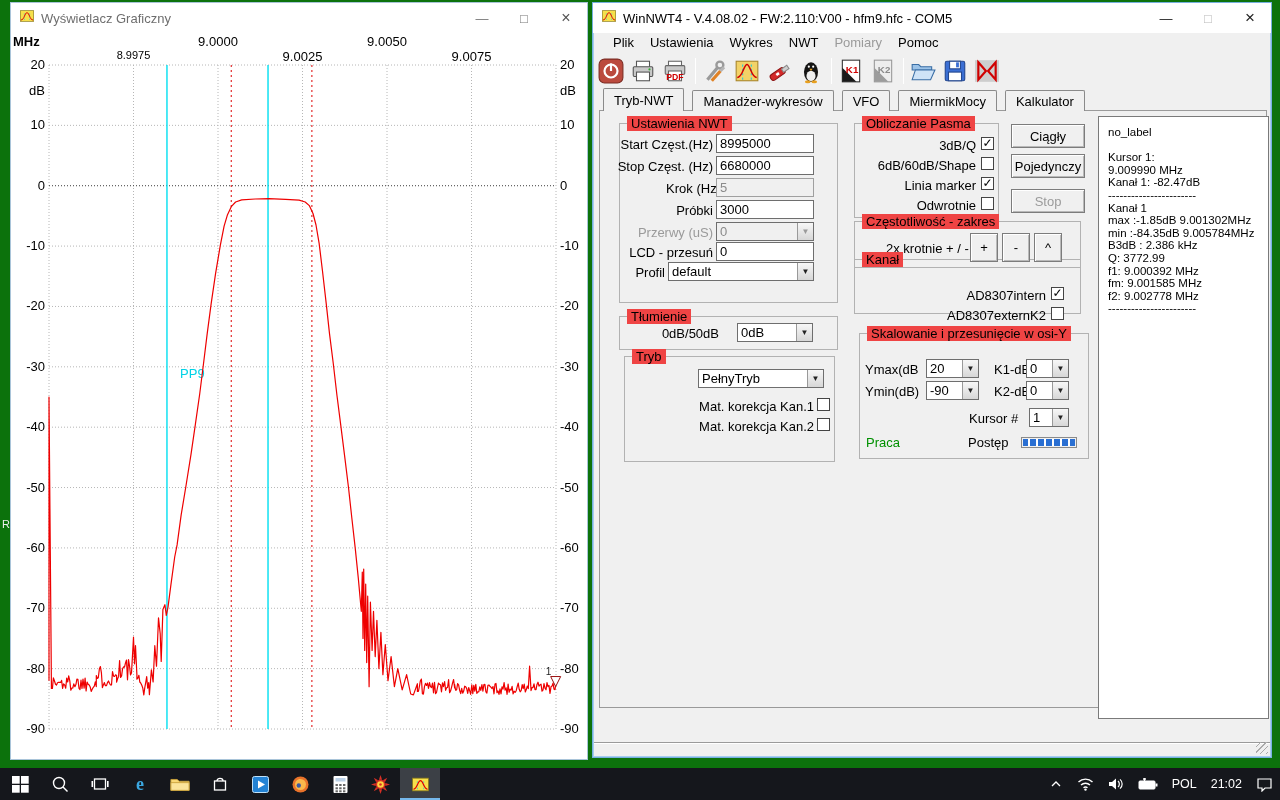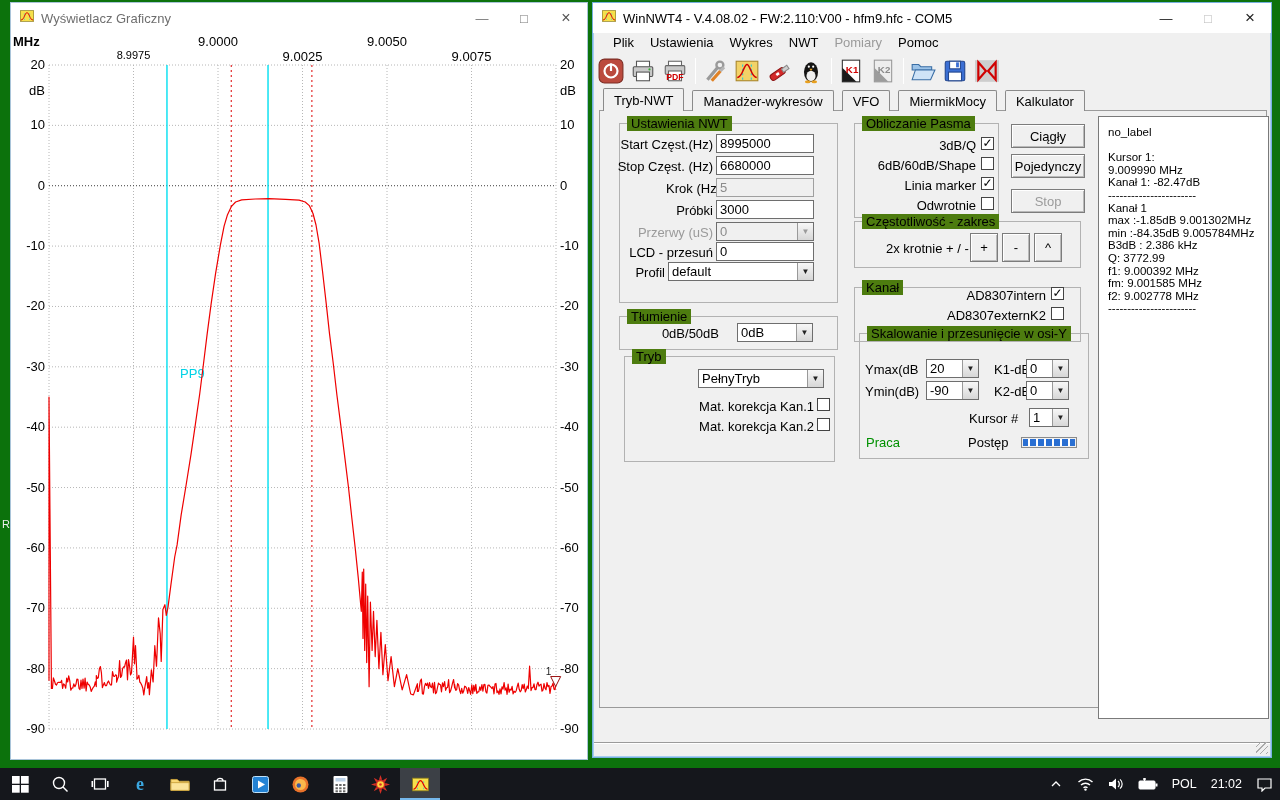--- a/index.html
+++ b/index.html
@@ -26,21 +26,21 @@
          display:flex;align-items:center;justify-content:center;font-size:8px;color:#222;}
   .combo.dis{background:#f0f0f0;}
   .combo.dis .cval{color:#8a8a8a;}
   .cb{position:absolute;width:13px;height:13px;background:#fff;border:1px solid #444;
       font-size:12px;line-height:11px;text-align:center;color:#000;}
   .btn{position:absolute;background:#f0f0f0;border:1px solid #7c7c7c;
        box-shadow:inset 1px 1px 0 #fff, inset -1px -1px 0 #b9b9b9;
        font-size:13px;display:flex;align-items:center;justify-content:center;}
   .btn.dis{color:#9b9b9b;}
   .groupbox{position:absolute;border:1px solid #b2b2b2;}
-  .groupbox .glabel{position:absolute;top:-8px;left:7px;background:#4d7c0f;padding:0 4px;
+  .groupbox .glabel{position:absolute;top:-8px;left:7px;background:#ef4444;padding:0 4px;
        font-size:13px;line-height:15px;white-space:nowrap;}
   .menu-item{font-size:13px;padding:2px 8px;}
   .menu-item.dis{color:#9a9a9a;}
   .toolbtn{width:30px;height:30px;display:flex;align-items:center;justify-content:center;margin:0 1px;}
   .toolsep{width:8px;height:26px;display:flex;justify-content:center;}
   .toolsep i{display:block;width:1px;height:100%;background:#bbb;border-right:1px solid #fff;}
   .tab{height:21px;display:inline-flex;align-items:center;padding:0 10px;font-size:13px;
        border:1px solid #8a8a8a;border-bottom:none;border-radius:2px 2px 0 0;background:#f0f0f0;
        margin-right:8px;}
   .tab.active{height:23px;position:relative;z-index:3;background:#f0f0f0;}
@@ -343,21 +343,21 @@
     <div class="btn" style="left:418px;top:121px;width:74px;height:24px;z-index:2;">Ciągły</div>
     <div class="btn" style="left:418px;top:151px;width:74px;height:24px;z-index:2;">Pojedynczy</div>
     <div class="btn dis" style="left:418px;top:186px;width:74px;height:24px;z-index:2;">Stop</div>
 
     <div class="groupbox" style="left:261px;top:218px;width:227px;height:47px;z-index:2;">
       <span class="glabel">Częstotliwość - zakres</span>
     </div>
     <div class="lbl" style="left:293px;top:238px;z-index:2;">2x krotnie + / -</div>
     <div id="freq-range-buttons"></div>
 
-    <div class="groupbox" style="left:261px;top:284px;width:227px;height:55px;z-index:2;">
+    <div class="groupbox" style="left:261px;top:256px;width:227px;height:55px;z-index:2;">
       <span class="glabel">Kanał</span>
     </div>
     <div id="kanal-rows"></div>
 
     <div class="groupbox" style="left:266px;top:330px;width:230px;height:126px;z-index:2;">
       <span class="glabel">Skalowanie i przesunięcie w osi-Y</span>
     </div>
     <div class="lbl" style="left:272px;top:359px;z-index:2;">Ymax(dB</div>
     <div class="combo" style="left:333px;top:356px;width:53px;z-index:2;">
       <span class="cval">20</span>

